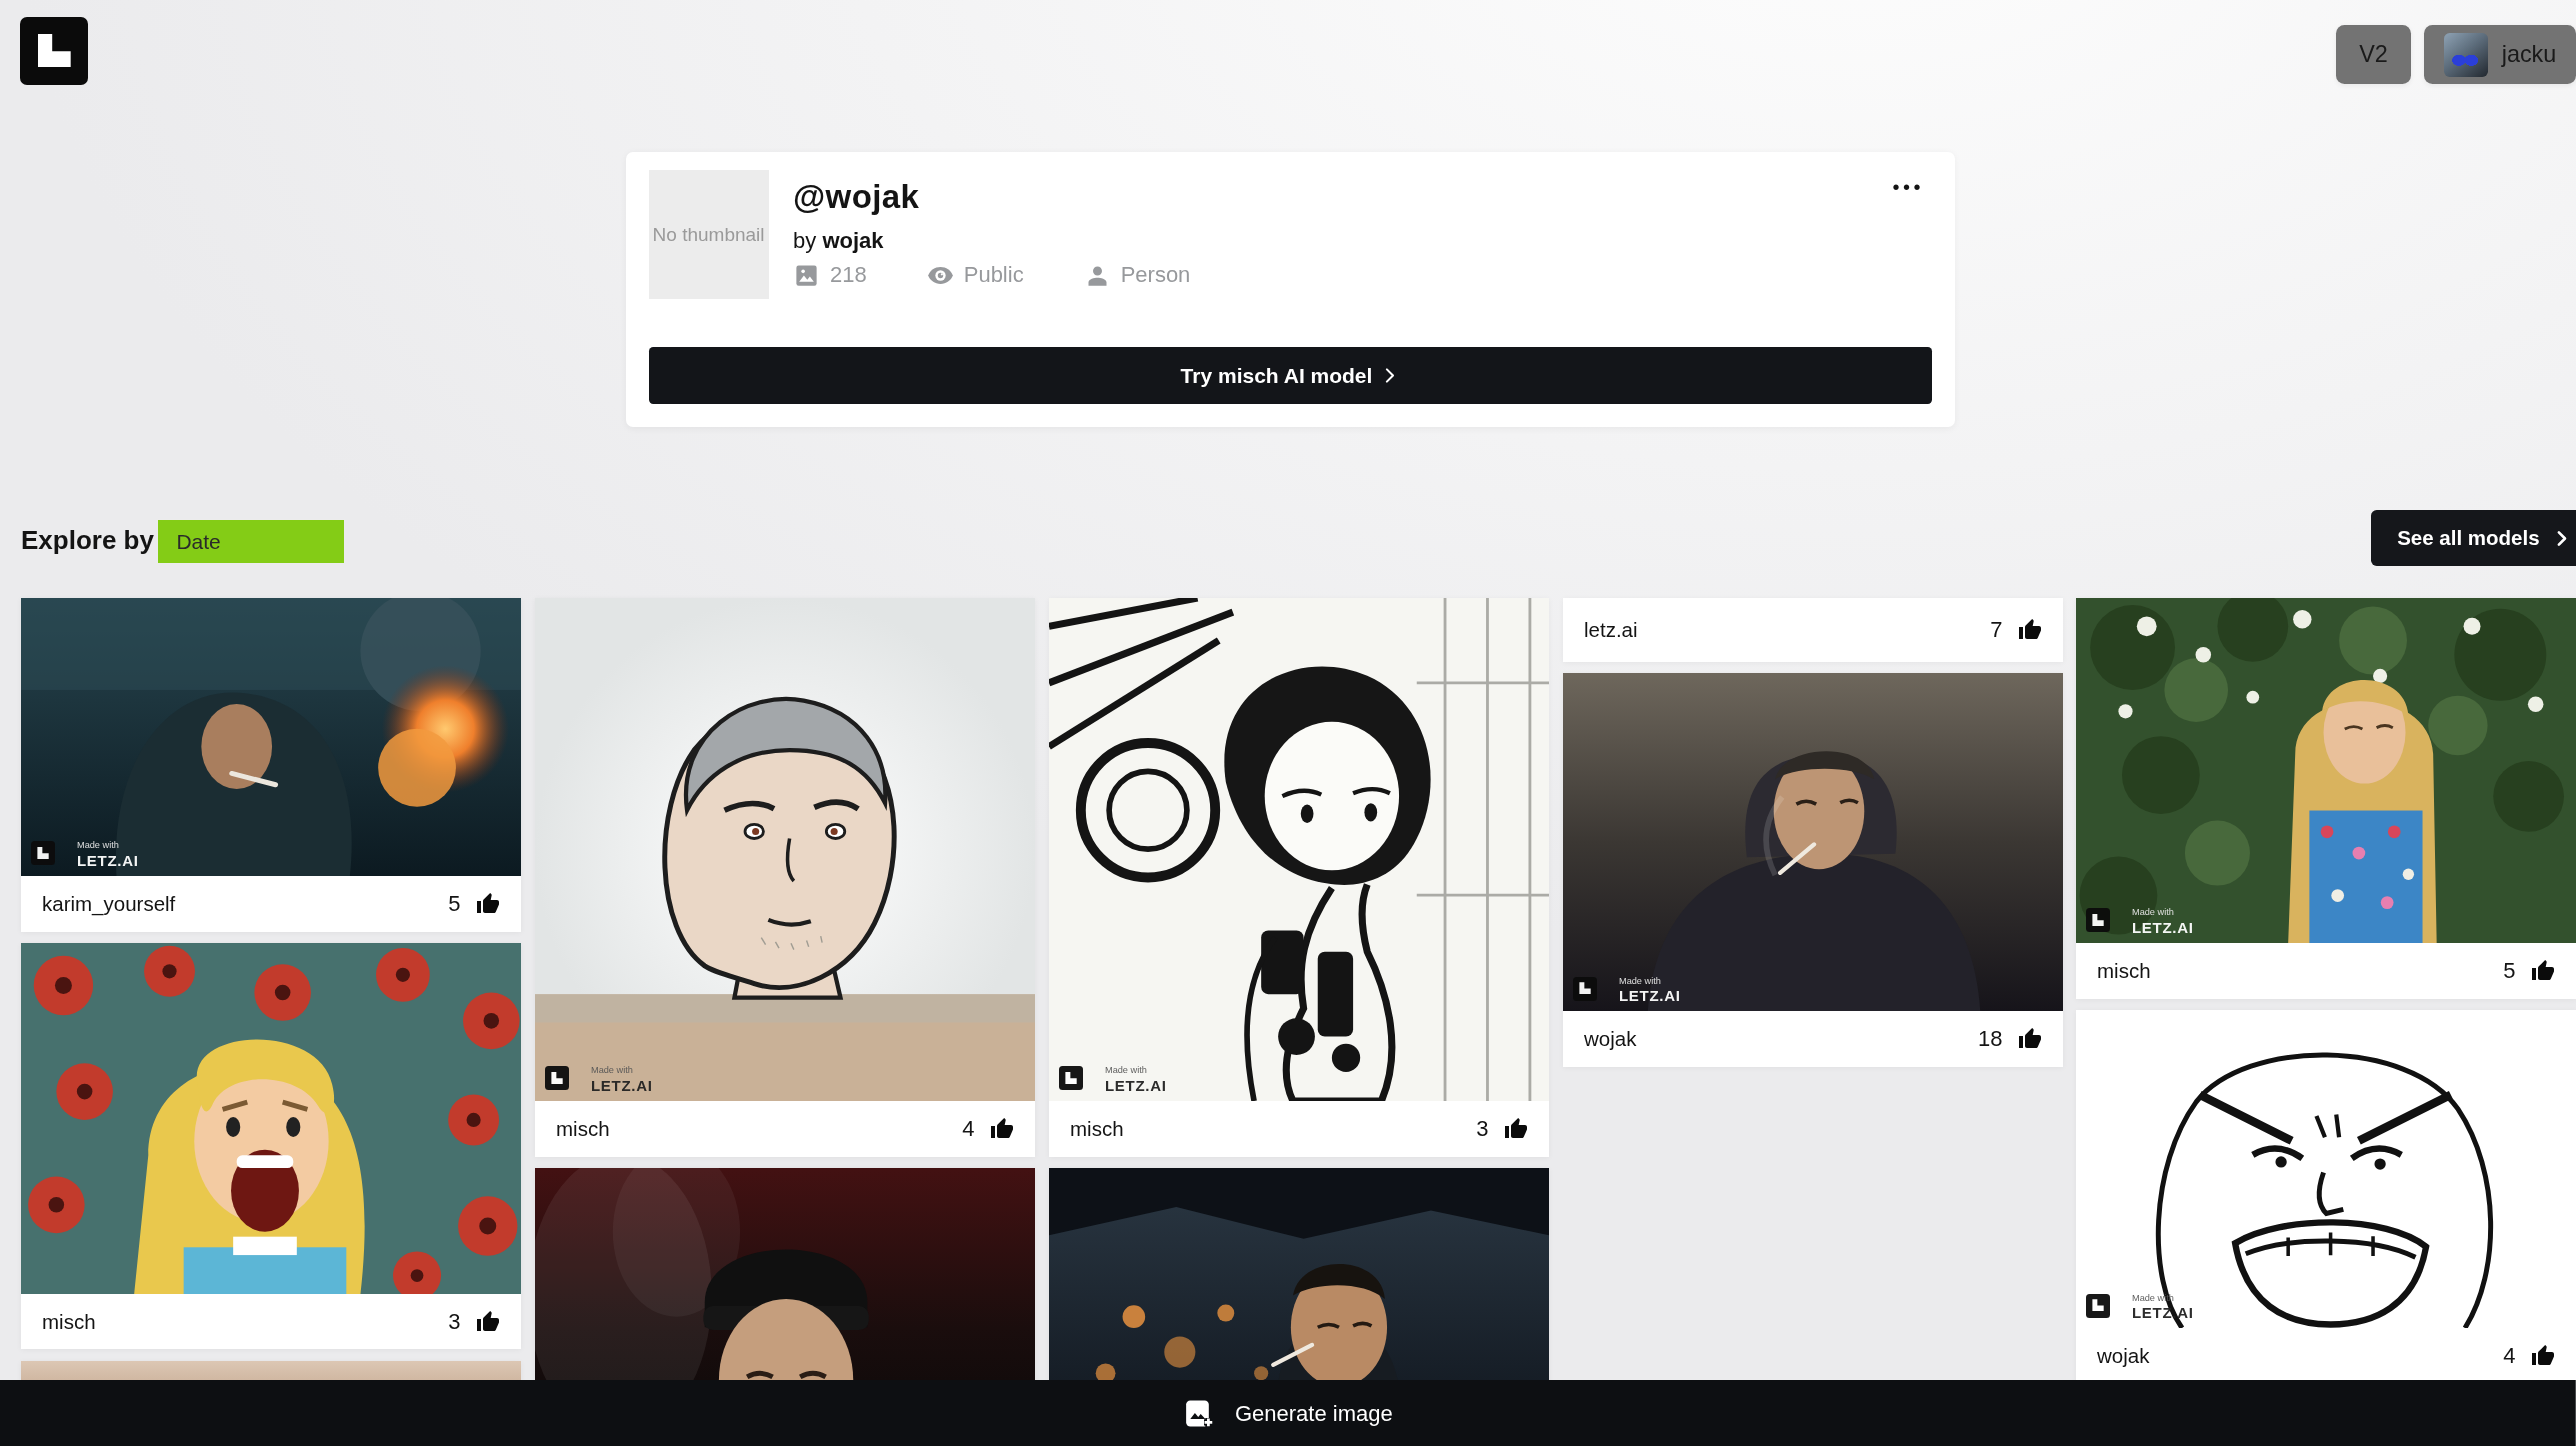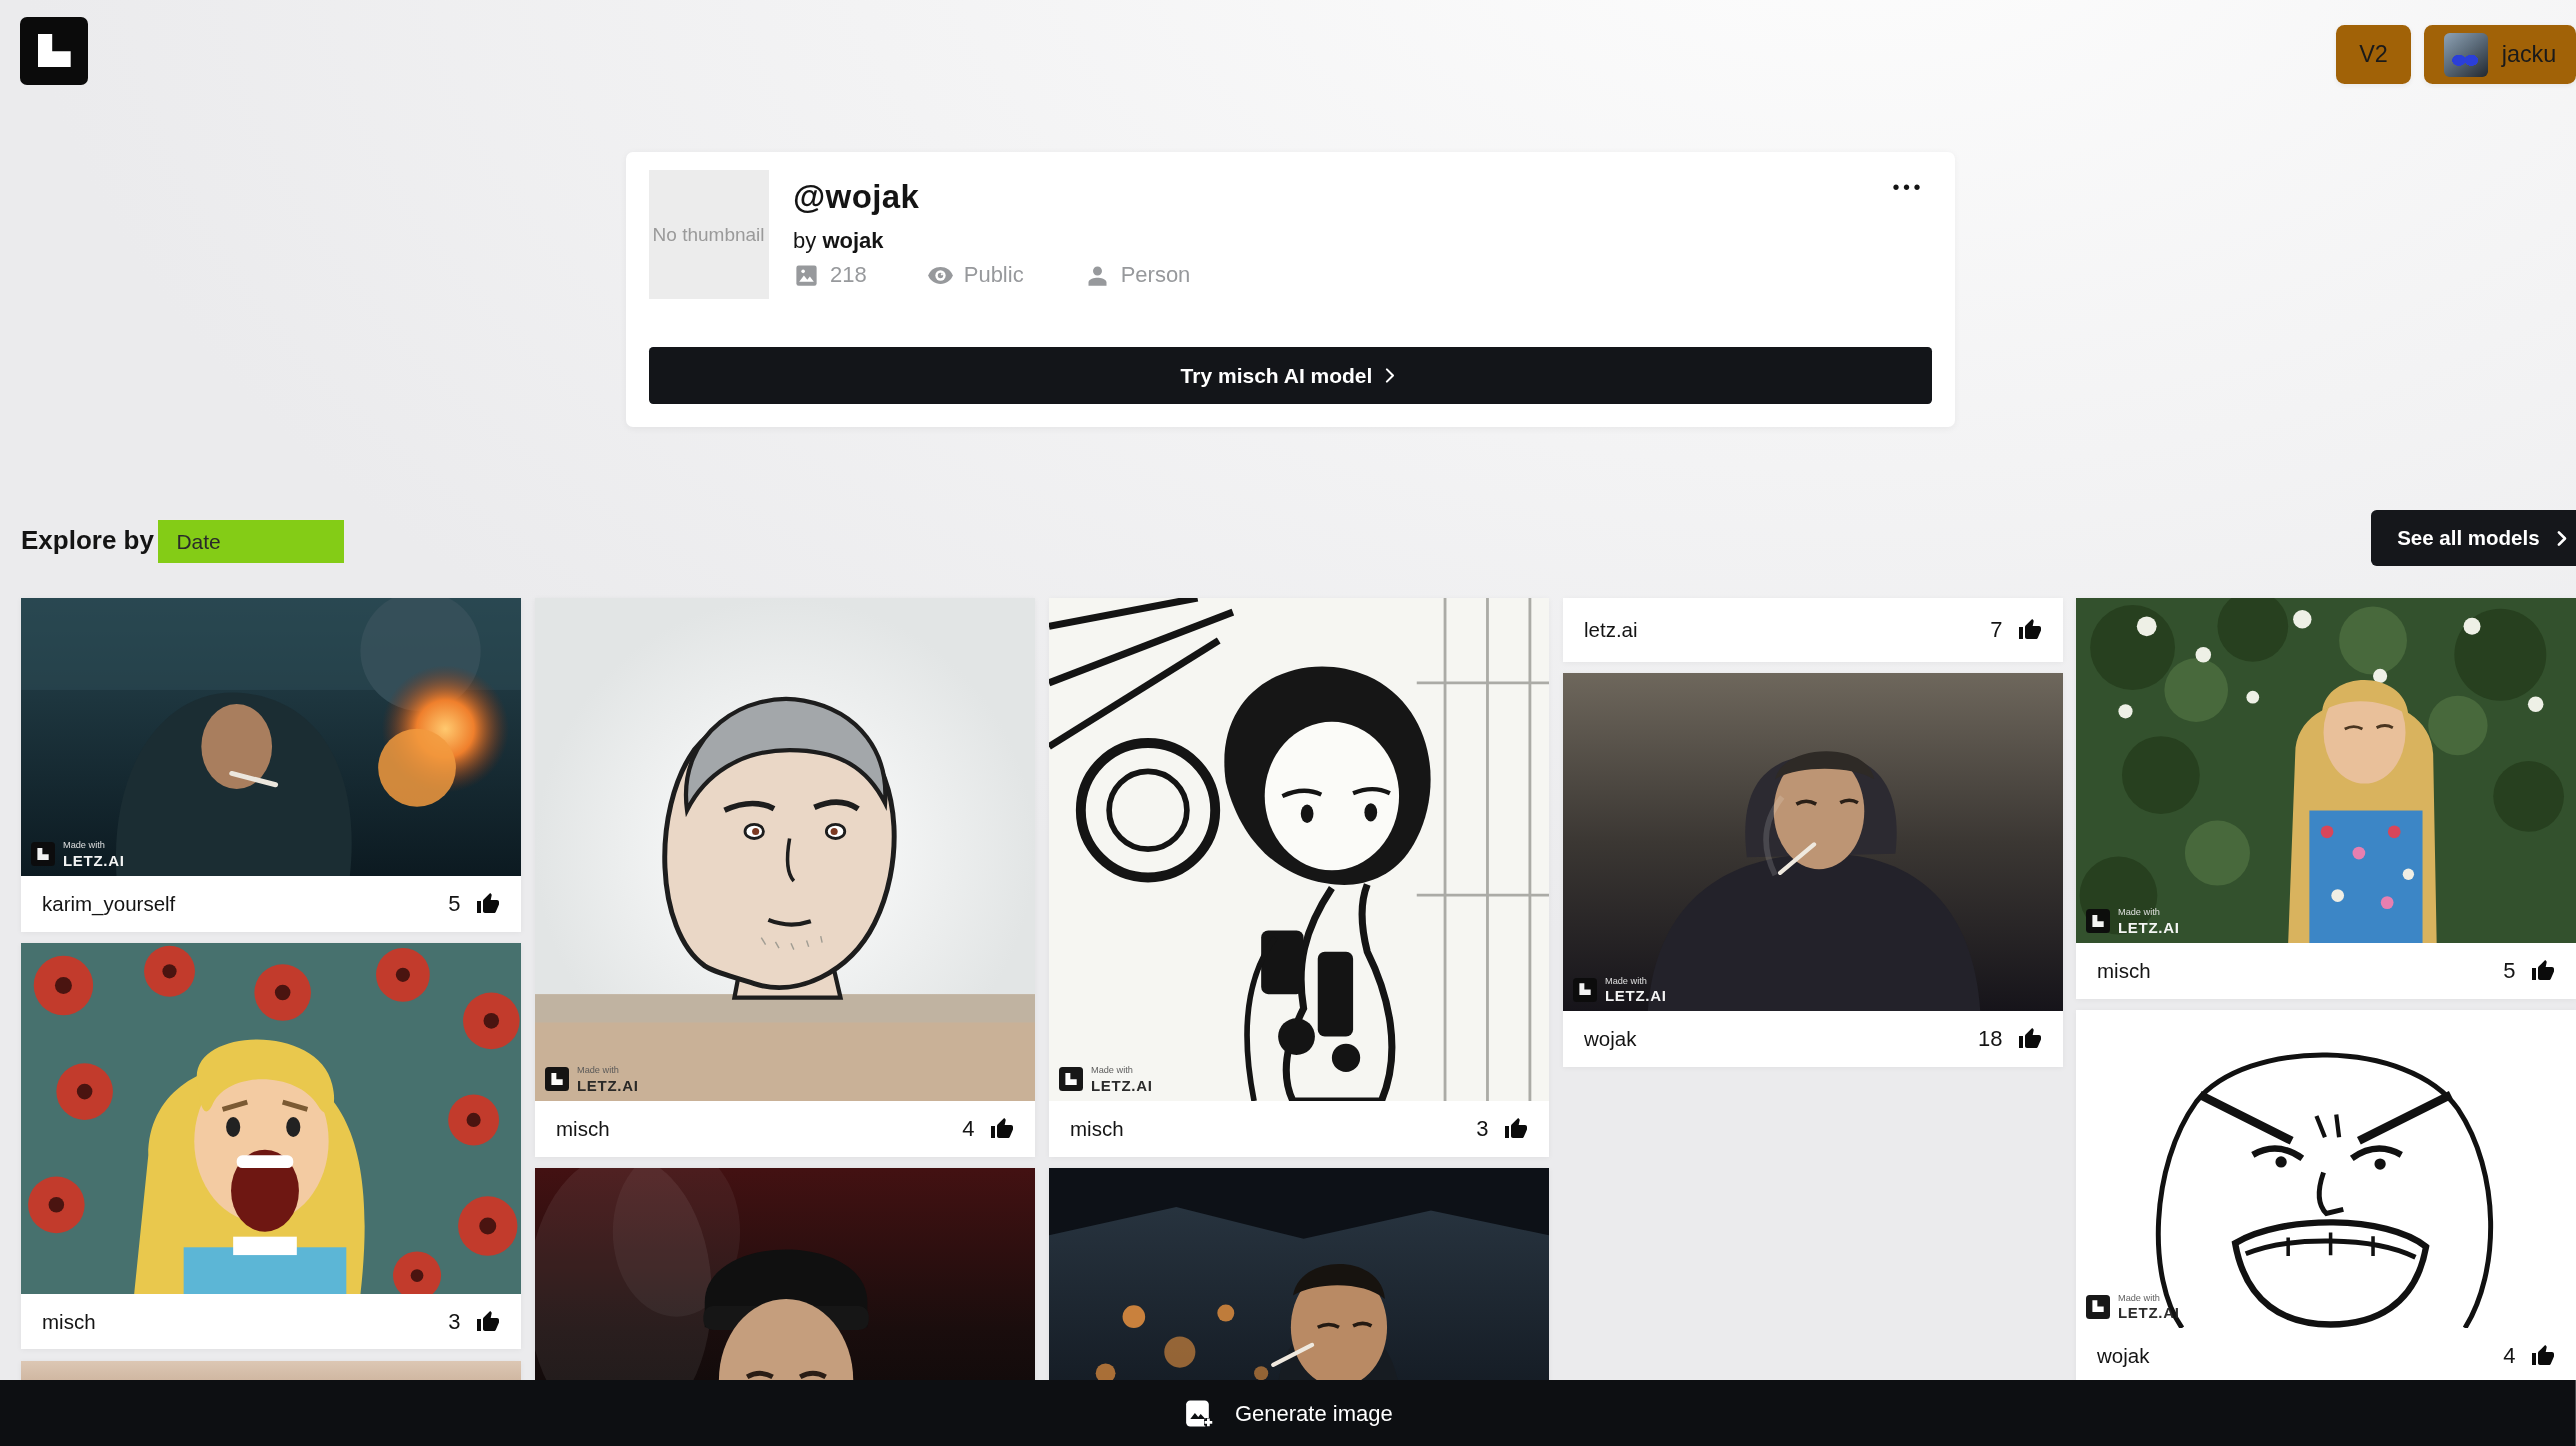--- a/index.html
+++ b/index.html
@@ -15,21 +15,21 @@
   .logo {
     position: absolute; left: 20px; top: 17px; width: 68px; height: 68px;
     background: #0b0b0b; border-radius: 7px;
   }
   .logo .l-glyph {
     position: absolute; left: 17.7px; top: 17px; width: 33px; height: 33px;
     background: #ffffff;
     clip-path: polygon(0 0, 44% 0, 44% 52%, 100% 52%, 100% 100%, 0 100%);
   }
   .hdr-btn {
-    position: absolute; top: 25px; height: 59px; background: #a16207;
+    position: absolute; top: 25px; height: 59px; background: #737373;
     border-radius: 8.5px; display: flex; align-items: center; justify-content: center;
     box-shadow: 0 1.4px 5.7px rgba(0,0,0,.06); cursor: pointer;
   }
   .btn-v2 { left: 2336px; width: 75px; font-size: 23.4px; color: #1a1a1a; }
   .btn-user { left: 2424px; width: 152px; gap: 14px; font-size: 23.4px; color: #1a1a1a; padding: 0 12.7px; }
   .avatar {
     width: 44px; height: 44px; border-radius: 5.7px; flex: 0 0 auto;
     background:
       radial-gradient(7px 5.7px at 34% 62%, #2b3fd8 95%, transparent),
       radial-gradient(7px 5.7px at 62% 62%, #2b3fd8 95%, transparent),
@@ -84,21 +84,21 @@
   .imgbox { position: relative; width: 500px; overflow: hidden; }
   .imgbox svg { display: block; width: 100%; height: 100%; }
   .label-row { height: 56px; display: flex; align-items: center; padding: 0 21px; background: #fff; }
   .label-row.short { height: 55px; }
   .label-row.solo { height: 64px; }
   .model-name { font-size: 20.5px; color: #141414; flex: 1 1 auto; white-space: nowrap; }
   .likes { font-size: 22px; margin-right: 15.6px; }
   .thumb-ic { width: 24px; height: 24px; fill: #0b0b0b; }
 
   
-  .wm { position: absolute; left: 10px; bottom: 8.5px; display: flex; align-items: center; gap: 8px; opacity: .95; }
+  .wm { position: absolute; left: 10px; bottom: 8.5px; display: flex; gap: 22px; opacity: .95; }
   .wm-logo { width: 24px; height: 24px; background: #0c0c0c; border-radius: 3.5px; position: relative; flex: 0 0 auto; }
   .wm-l { position: absolute; left: 6.4px; top: 5.7px; width: 11.3px; height: 12px; background: #fff;
           clip-path: polygon(0 0, 44% 0, 44% 52%, 100% 52%, 100% 100%, 0 100%); }
   .wm-text { display: flex; flex-direction: column; line-height: 1; }
   .wm-made { font-size: 9.2px; color: #e8e8e8; margin-bottom: 2.1px; }
   .wm-brand { font-size: 15px; font-weight: 800; color: #fff; letter-spacing: 0.7px; }
   .wm.dark-on-light .wm-made { color: #444; } 
 
   
   .footer {

